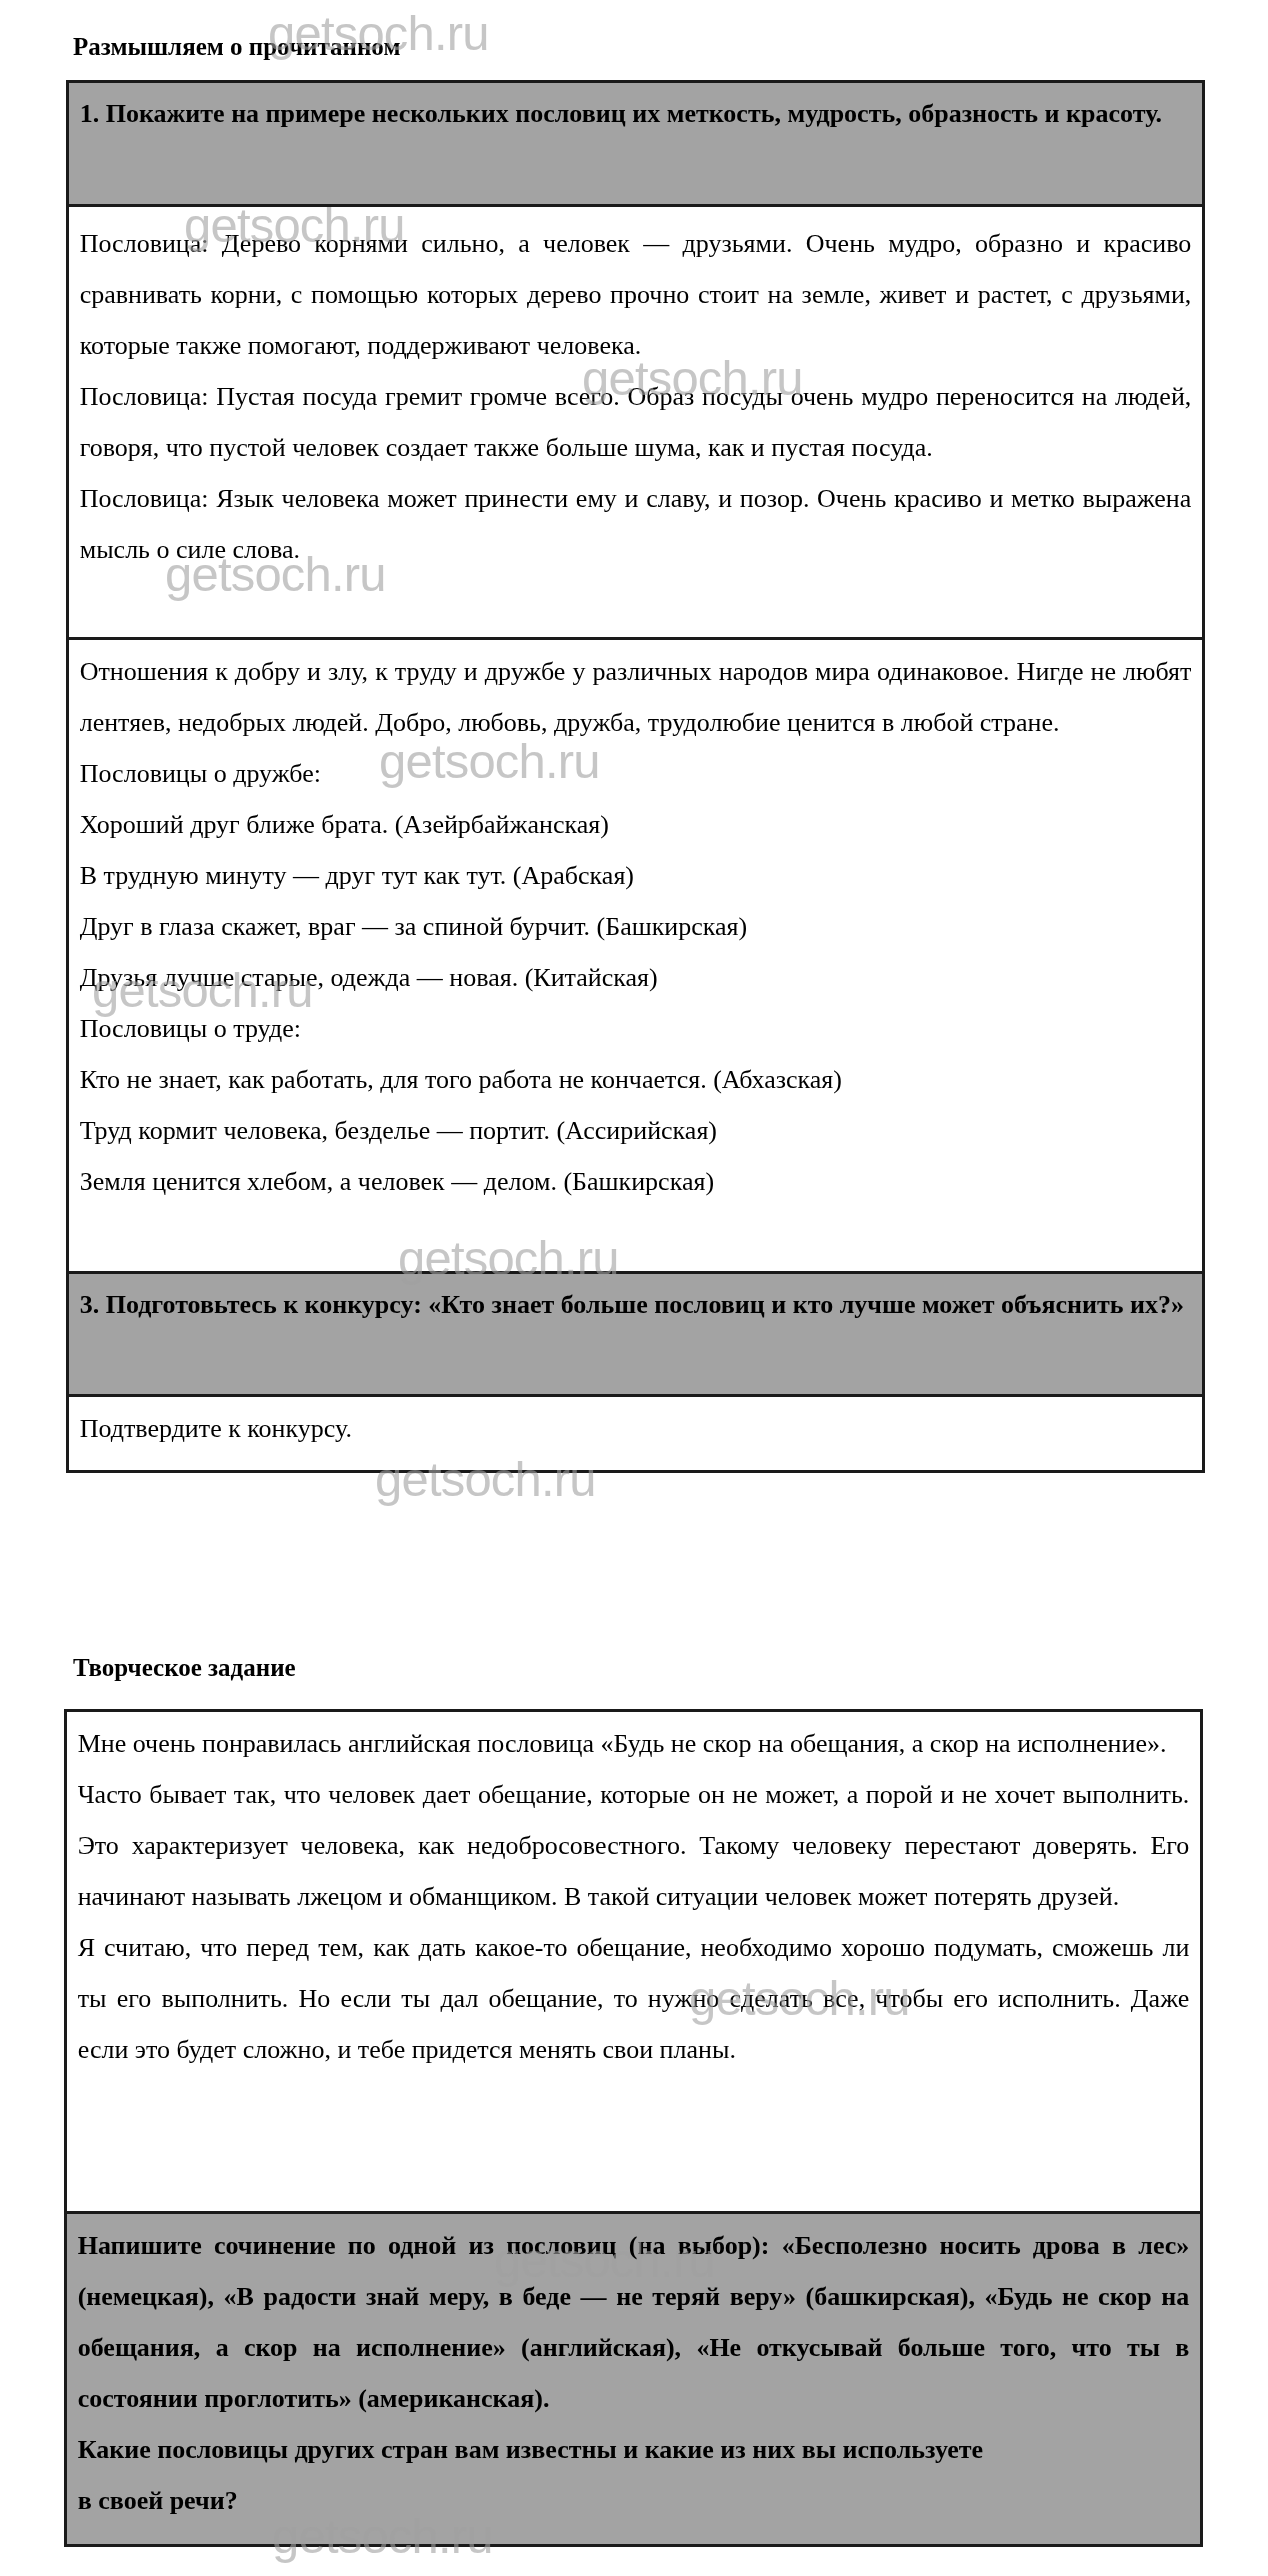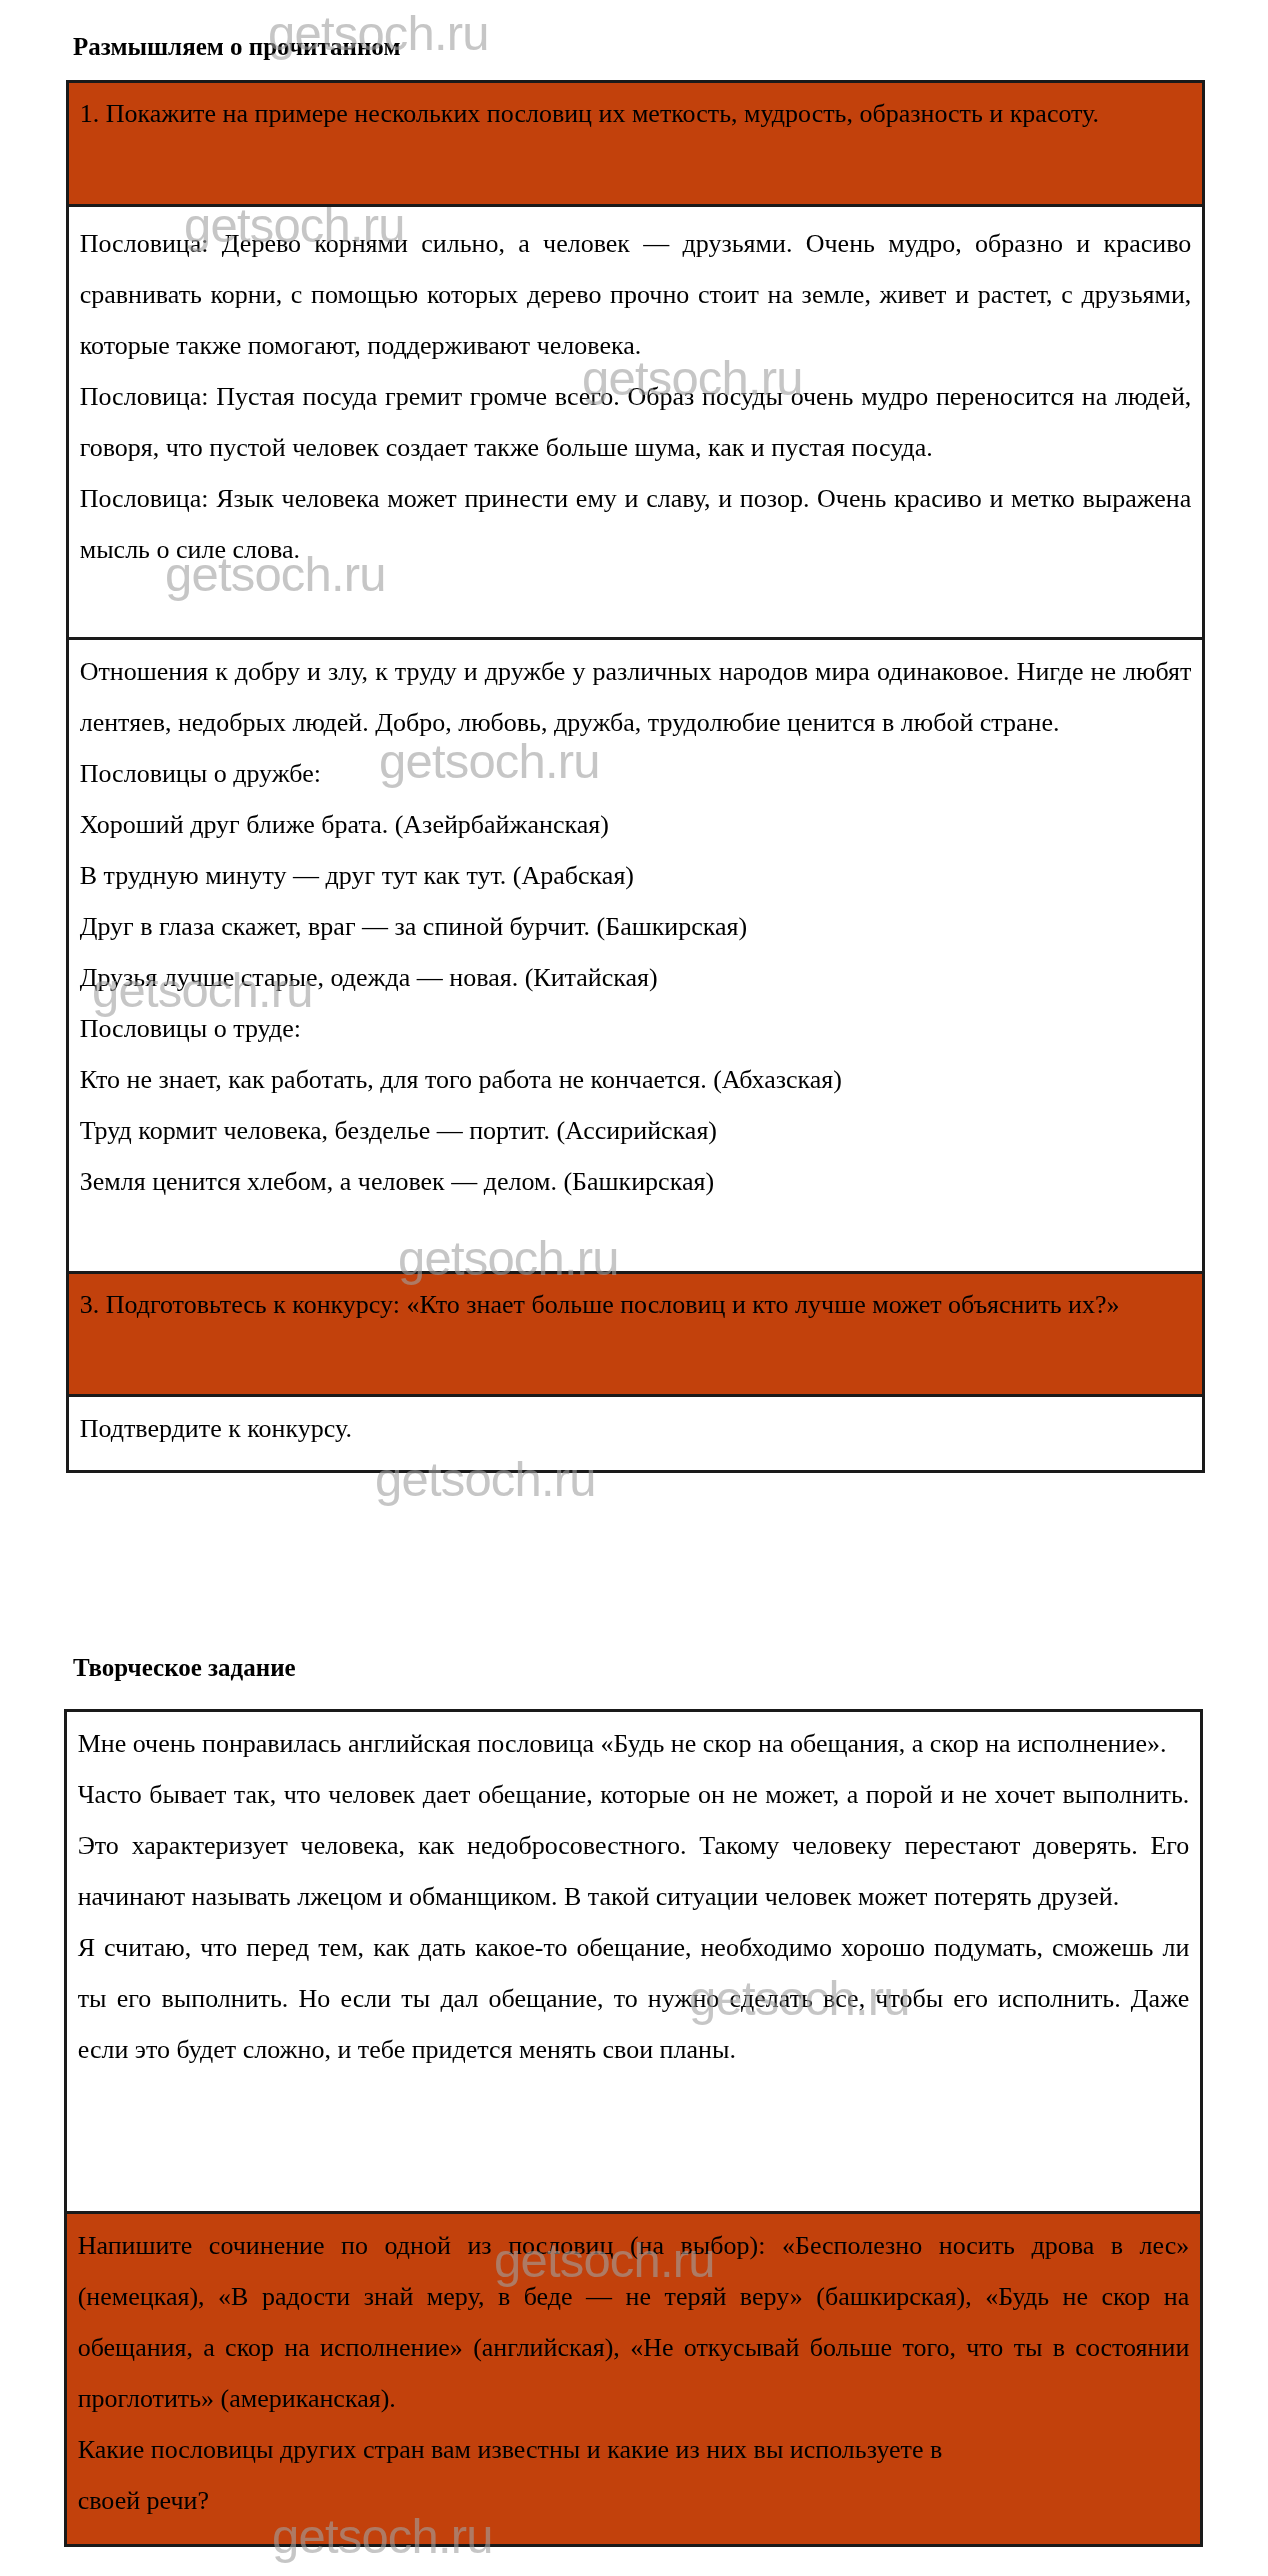--- a/index.html
+++ b/index.html
@@ -13,21 +13,21 @@
   }
   .qtable {
     position: absolute; border-collapse: collapse; table-layout: fixed;
   }
   .qtable td {
     border: 3.1px solid #1a1a1a; padding: 0 10.7px 0 10.7px;
     vertical-align: top; font-size: 26px; line-height: 51px;
     text-align: justify;
   }
   .qtable td.q {
-    background: #c2410c; font-weight: normal;
+    background: #a3a3a3; font-weight: bold;
   }
   .qtable td.a { background: #ffffff; }
   .qtable td.q { border-bottom-width: 3.8px; }
   .qtable p { margin: 0; }
   .qtable .inner { padding-top: 3.1px; padding-bottom: 18.4px; }
   .watermark {
     position: absolute; font-family: "Liberation Sans", "DejaVu Sans", sans-serif;
     font-size: 49px; color: rgba(160,160,160,0.6); pointer-events: none;
     letter-spacing: -0.8px; line-height: 1; white-space: nowrap;
   }

